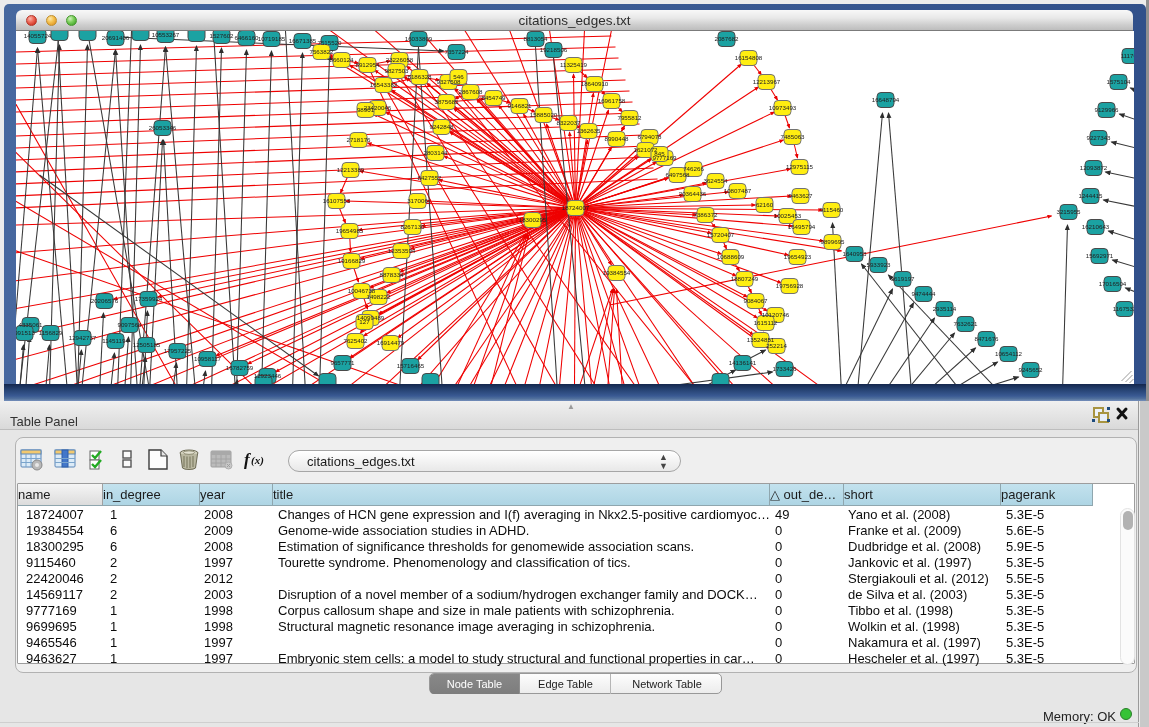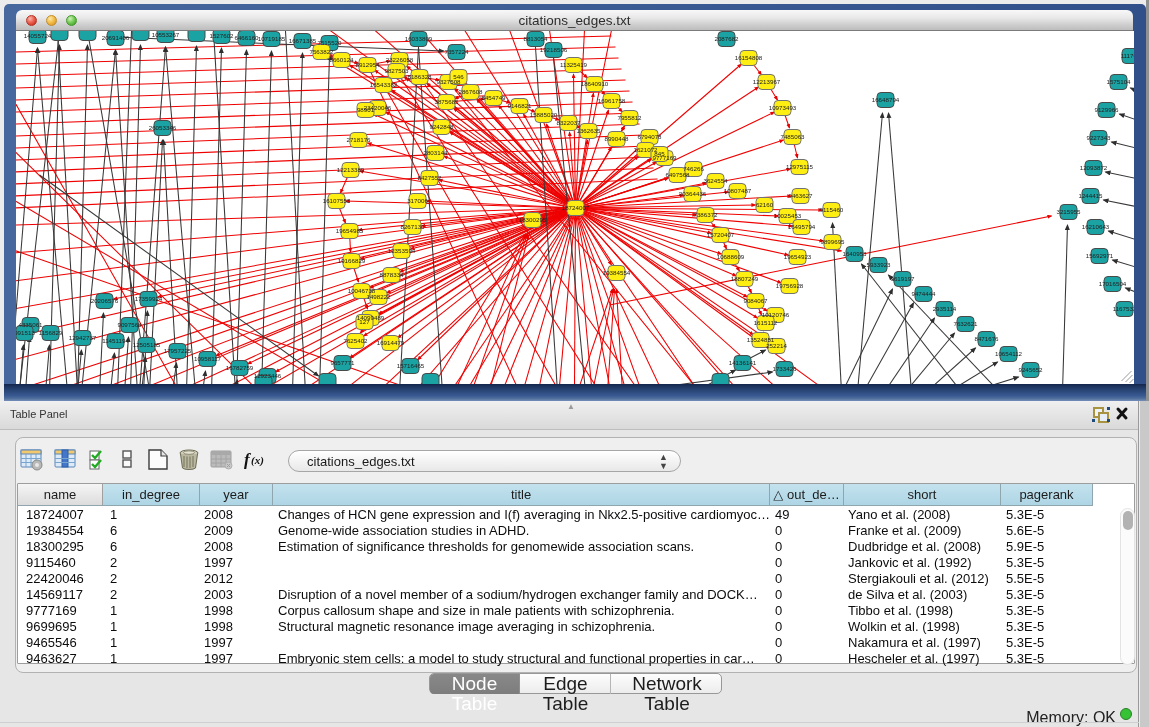--- a/index.html
+++ b/index.html
@@ -16,50 +16,50 @@
 #tly{left:30px;background:radial-gradient(circle at 35% 30%,#fbe9b0,#f6c351 40%,#e4a030 75%);border:0.5px solid #c08e2c}
 #tlg{left:50px;background:radial-gradient(circle at 35% 30%,#d2f0c0,#7ed15e 40%,#4fae35 75%);border:0.5px solid #46962f}
 #canvas{position:absolute;left:12px;top:27px;width:1117.5px;height:352.5px;background:#fff;overflow:hidden}
 #bframe{position:absolute;left:0px;top:379.5px;width:1142px;height:17.5px;
  background:linear-gradient(to bottom,#14274d 0%,#24406f 30%,#3a5a93 70%,#56759f 90%,#7e97c0 96%,#3c5c95 100%)}
 
 #panel{position:absolute;left:0;top:401px;width:1139px;height:326px;background:#e6e6e6;border-right:1px solid #9a9a9a}
 #prightbg{position:absolute;left:1140px;top:401px;width:9px;height:326px;background:#c9c9c9}
 #phead{position:absolute;left:0;top:0;width:100%;height:29px;
  background:linear-gradient(to bottom,#f0f0f0,#d9d9d9);border-bottom:1px solid #bdbdbd}
-#phead .t{position:absolute;left:10px;top:7px;font-size:11px;color:#333}
+#phead .t{position:absolute;left:10px;top:13px;font-size:13px;color:#333}
 #grip{position:absolute;left:567px;top:1px;font-size:8px;color:#9a9a9a}
 #well{position:absolute;left:15px;top:36px;width:1122px;height:236px;border:1px solid #b2b2b2;border-radius:8px;background:#efefef}
 
 .ic{position:absolute;top:47px}
 #combo{position:absolute;left:288px;top:49px;width:393px;height:22px;border:1px solid #a6a6a6;border-radius:11px;
  background:linear-gradient(to bottom,#ffffff,#e8e8e8);box-shadow:inset 0 1px 0 #fff}
 #combo .ct{position:absolute;left:18px;top:3px;font-size:13px;color:#1a1a1a}
 #combo .ar{position:absolute;right:12px;top:2px;font-size:9px;color:#444;line-height:9px}
 
 #tbl{position:absolute;left:17px;top:82px;width:1118px;height:181px;background:#fff;border:1px solid #9d9d9d;border-radius:1px}
 #thead{position:absolute;left:0;top:0;height:22px;width:1075px;font-size:13px;color:#1c1c1c}
-#thead .h{position:absolute;top:0;height:22px;text-align:center;line-height:22px;
+#thead .h{position:absolute;top:0;height:22px;line-height:22px;
  background:linear-gradient(to bottom,#c3e2ee,#aed5e4);border-right:1px solid #8fa6ae;border-bottom:1px solid #8fa6ae}
 #thead .hg{background:linear-gradient(to bottom,#f5f5f5,#dcdcdc);border-right:1px solid #a0a0a0;border-bottom:1px solid #8fa6ae}
 .tr{position:relative;height:16px;font-size:13px;color:#0c0c0c;white-space:nowrap}
 #tbody{position:absolute;left:0;top:23px;width:1075px}
 .tr div{position:absolute;top:0;height:16px;line-height:16.5px;overflow:hidden}
 .c0{left:8px;width:80px}.c1{left:92px;width:96px}.c2{left:186px;width:70px}
 .c3{left:260px;width:492px}.c4{left:757px;width:70px}.c5{left:830px;width:150px}.c6{left:988px;width:90px}
 #vsb{position:absolute;left:1102px;top:24px;width:15px;height:157px;background:#fbfbfb;border:1px solid #e3e3e3;border-radius:8px}
 #vsb .th{position:absolute;left:1.5px;top:2px;width:10px;height:19px;background:#b2b2b2;border-radius:6px}
 
 #tabs{position:absolute;left:429px;top:272px;width:293px;height:21px;border:1px solid #989898;border-radius:5px;
- background:linear-gradient(to bottom,#fdfdfd,#ececec);font-size:19px;color:#1c1c1c;text-align:center;line-height:20px}
+ background:linear-gradient(to bottom,#fdfdfd,#ececec);font-size:11px;color:#1c1c1c;text-align:center;line-height:20px}
 #tabs .s1{position:absolute;left:0;top:0;width:90px;height:20px;border-radius:4px 0 0 4px;
  background:linear-gradient(to bottom,#888,#7d7d7d);color:#fff;border-right:1px solid #8f8f8f}
 #tabs .s2{position:absolute;left:91px;top:0;width:90px;height:20px;border-right:1px solid #b5b5b5}
 #tabs .s3{position:absolute;left:182px;top:0;width:110px;height:16px}
-#mem{position:absolute;left:960px;top:308px;width:156px;font-size:16px;color:#222;text-align:right}
+#mem{position:absolute;left:960px;top:308px;width:156px;font-size:13px;color:#222;text-align:right}
 #memdot{position:absolute;left:1120px;top:307px;width:12px;height:12px;border-radius:50%;background:#35c335;border:1px solid #2a7e2a}
 #botline{position:absolute;left:0;top:321px;width:1139px;height:1px;background:#cfcfcf}
 svg text{user-select:none}
 </style></head>
 <body>
 <div id="stage">
   <div id="gwin"></div>
   <div id="rsliver"></div>
   <div id="gwin2" style="position:absolute;left:4px;top:4px;width:1142px;height:397px">
     <div id="tbar">
@@ -717,22 +717,23 @@
             <div class="c2">2008</div>
             <div class="c3">Estimation of significance thresholds for genomewide association scans.</div>
             <div class="c4">0</div>
             <div class="c5">Dudbridge et al. (2008)</div>
             <div class="c6">5.9E-5</div>
           </div>
 <div class="tr">
             <div class="c0">9115460</div>
             <div class="c1">2</div>
             <div class="c2">1997</div>
+            <div class="c3">Tourette syndrome. Phenomenology and classification of tics.</div>
             <div class="c4">0</div>
-            <div class="c5">Jankovic et al. (1992)</div>
+            <div class="c5">Jankovic et al. (1997)</div>
             <div class="c6">5.3E-5</div>
           </div>
 <div class="tr">
             <div class="c0">22420046</div>
             <div class="c1">2</div>
             <div class="c2">2012</div>
             <div class="c4">0</div>
             <div class="c5">Stergiakouli et al. (2012)</div>
             <div class="c6">5.5E-5</div>
           </div>

